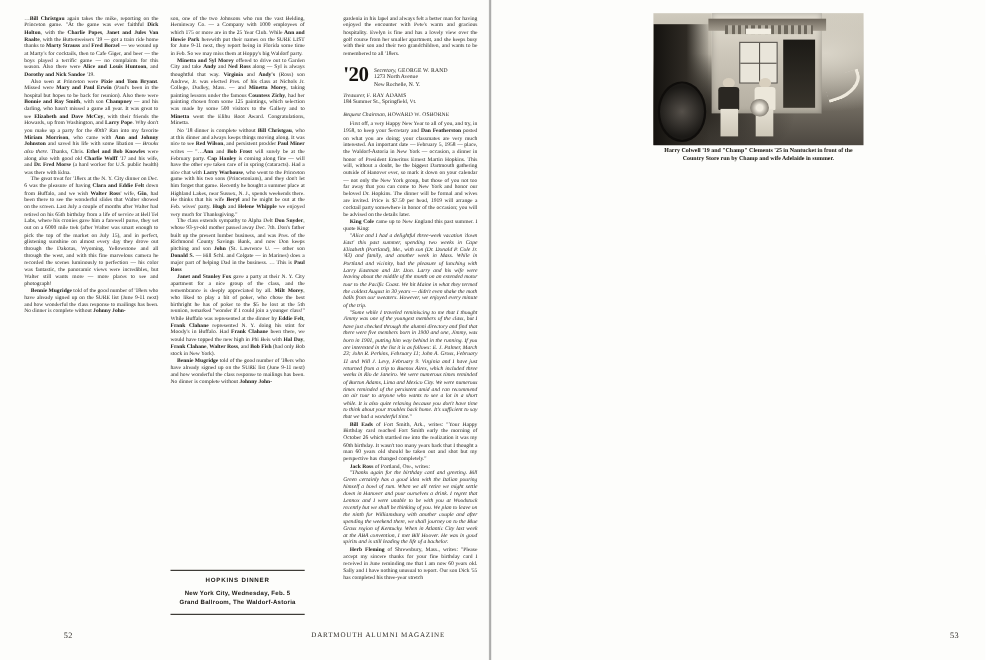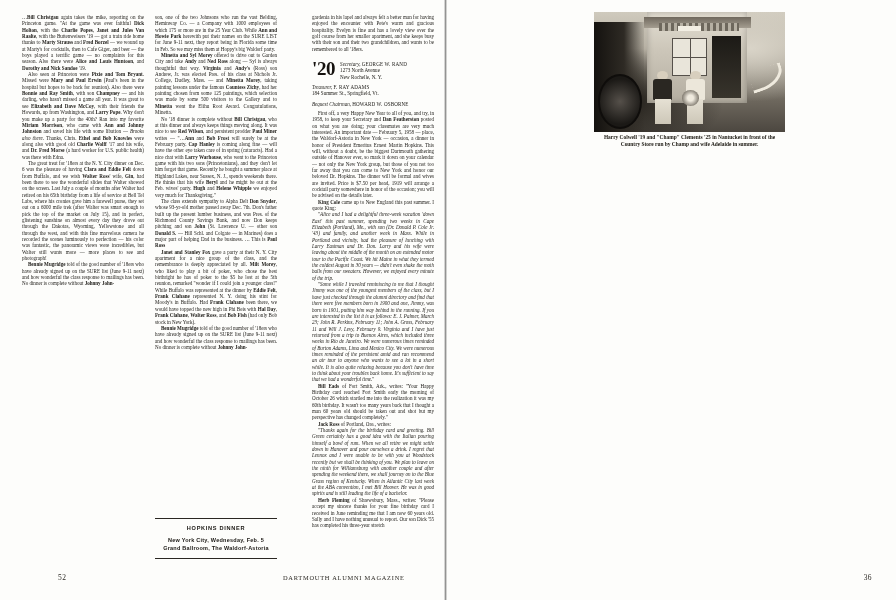--- a/index.html
+++ b/index.html
@@ -279,21 +279,21 @@
       <div class="ad-line">New York City, Wednesday, Feb. 5</div>
       <div class="ad-line">Grand Ballroom, The Waldorf-Astoria</div>
     </div>
 
     <div class="folio" id="folio-left">52</div>
     <div class="runhead" id="runhead-left">DARTMOUTH ALUMNI MAGAZINE</div>
   </div>
 
   <div class="leaf leaf-right">
 
-    <div class="folio" id="folio-right">36</div>
+    <div class="folio" id="folio-right">53</div>
 
   </div>
 
   <div class="photo-wrap">
     <div class="photo">
       <div class="ph-building"></div>
       <div class="ph-eave"></div>
       <div class="ph-awning"></div>
       <div class="ph-sign"></div>
       <div class="ph-window"></div>

